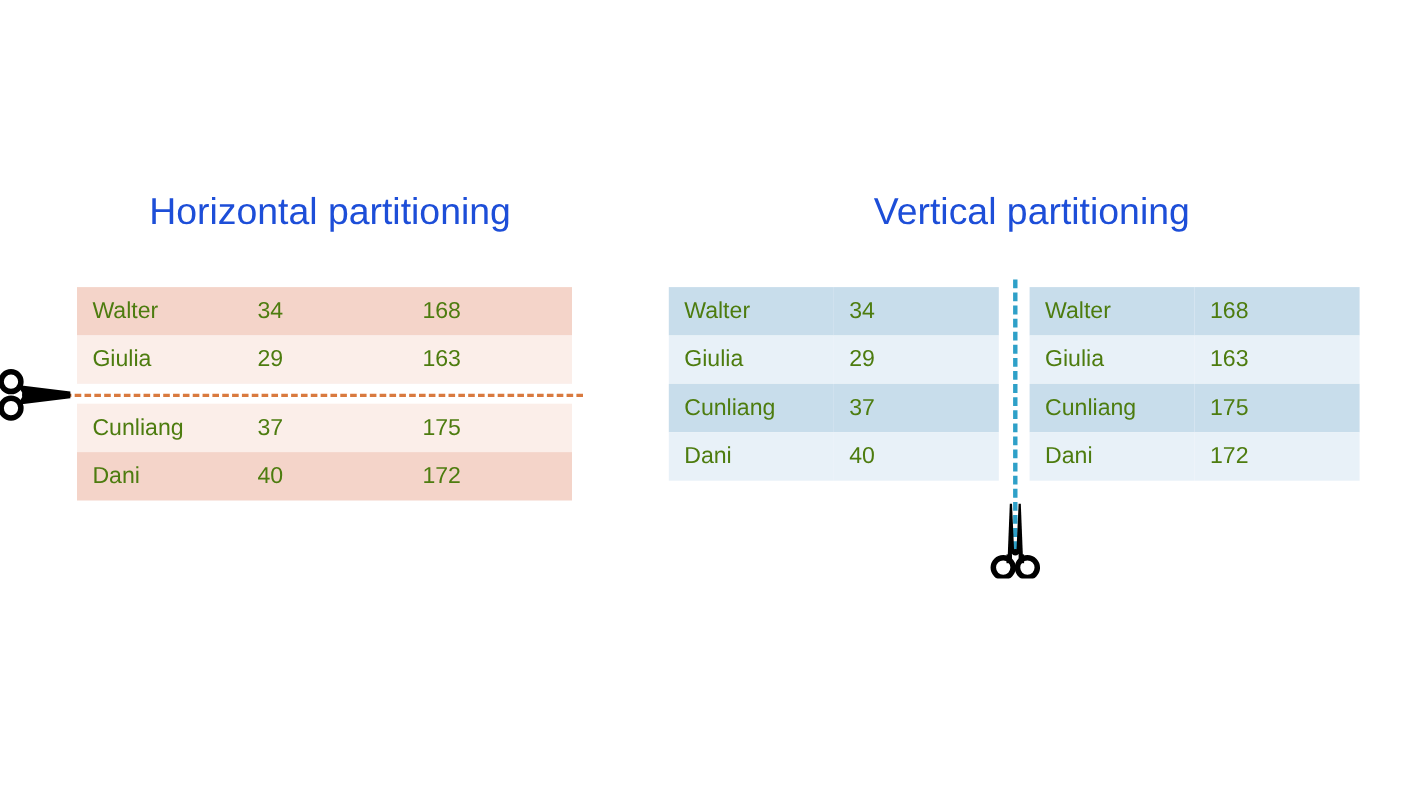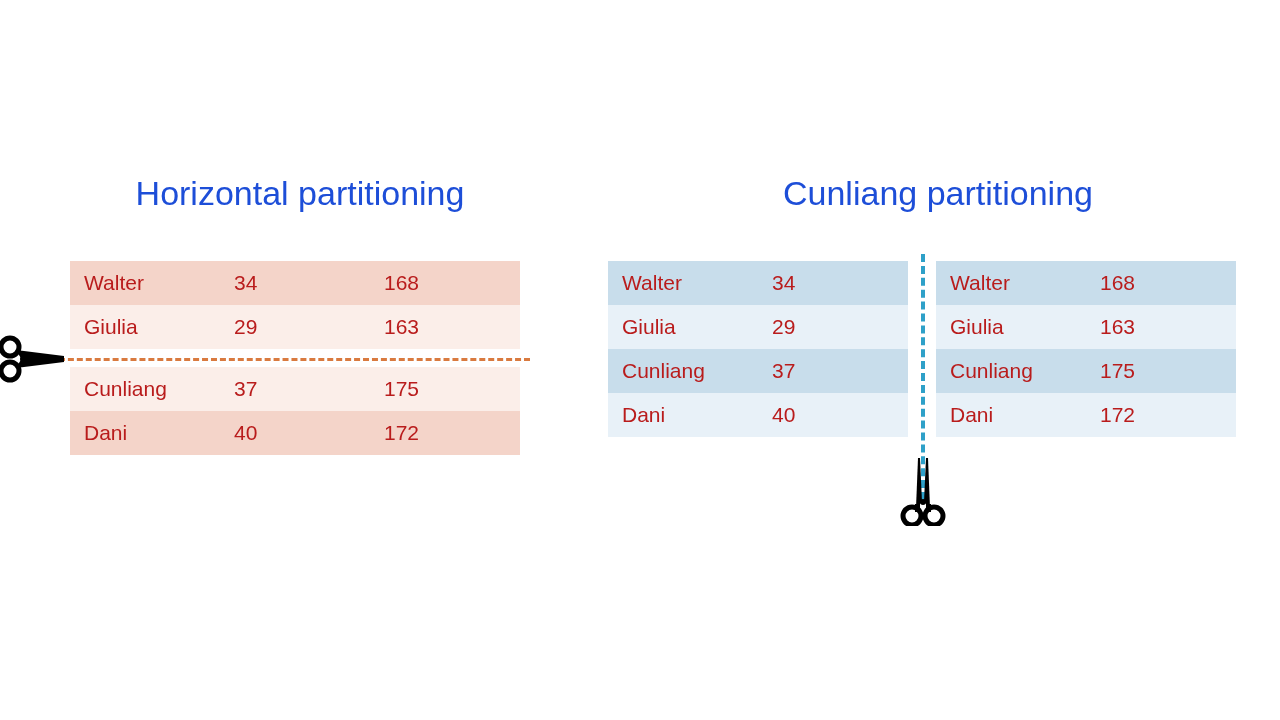--- a/index.html
+++ b/index.html
@@ -18,21 +18,21 @@
     font-size: 34px;
     font-weight: 400;
     color: #1d4ed8;
     text-align: center;
     margin-bottom: 48px;
     white-space: nowrap;
   }
   .table {
     border-collapse: collapse;
     font-size: 21px;
-    color: #b91c1c;
+    color: #4d7c0f;
     padding-left: 36px;
   }
   .table td {
     padding: 10px 14px;
     text-align: left;
     vertical-align: middle;
     height: 42px;
   }
   
   .h-table td { background: #fbeee9; }
@@ -112,21 +112,21 @@
 
       <polygon points="18,16 66,22 66,26 24,26"></polygon>
       <polygon points="18,34 66,28 66,24 24,24"></polygon>
 
       <circle cx="25" cy="25" r="3"></circle>
     </g>
   </svg>
 </div>
 
 <div class="panel" style="left:608px; top:174px; width:660px;">
-  <div class="title">Cunliang partitioning</div>
+  <div class="title">Vertical partitioning</div>
 
   <div class="v-wrap">
     <table class="table v-table">
       <tbody>
           <tr>
         <td class="col-name">Walter</td>
         <td class="col-v">34</td>
       </tr>
       <tr>
         <td class="col-name">Giulia</td>

